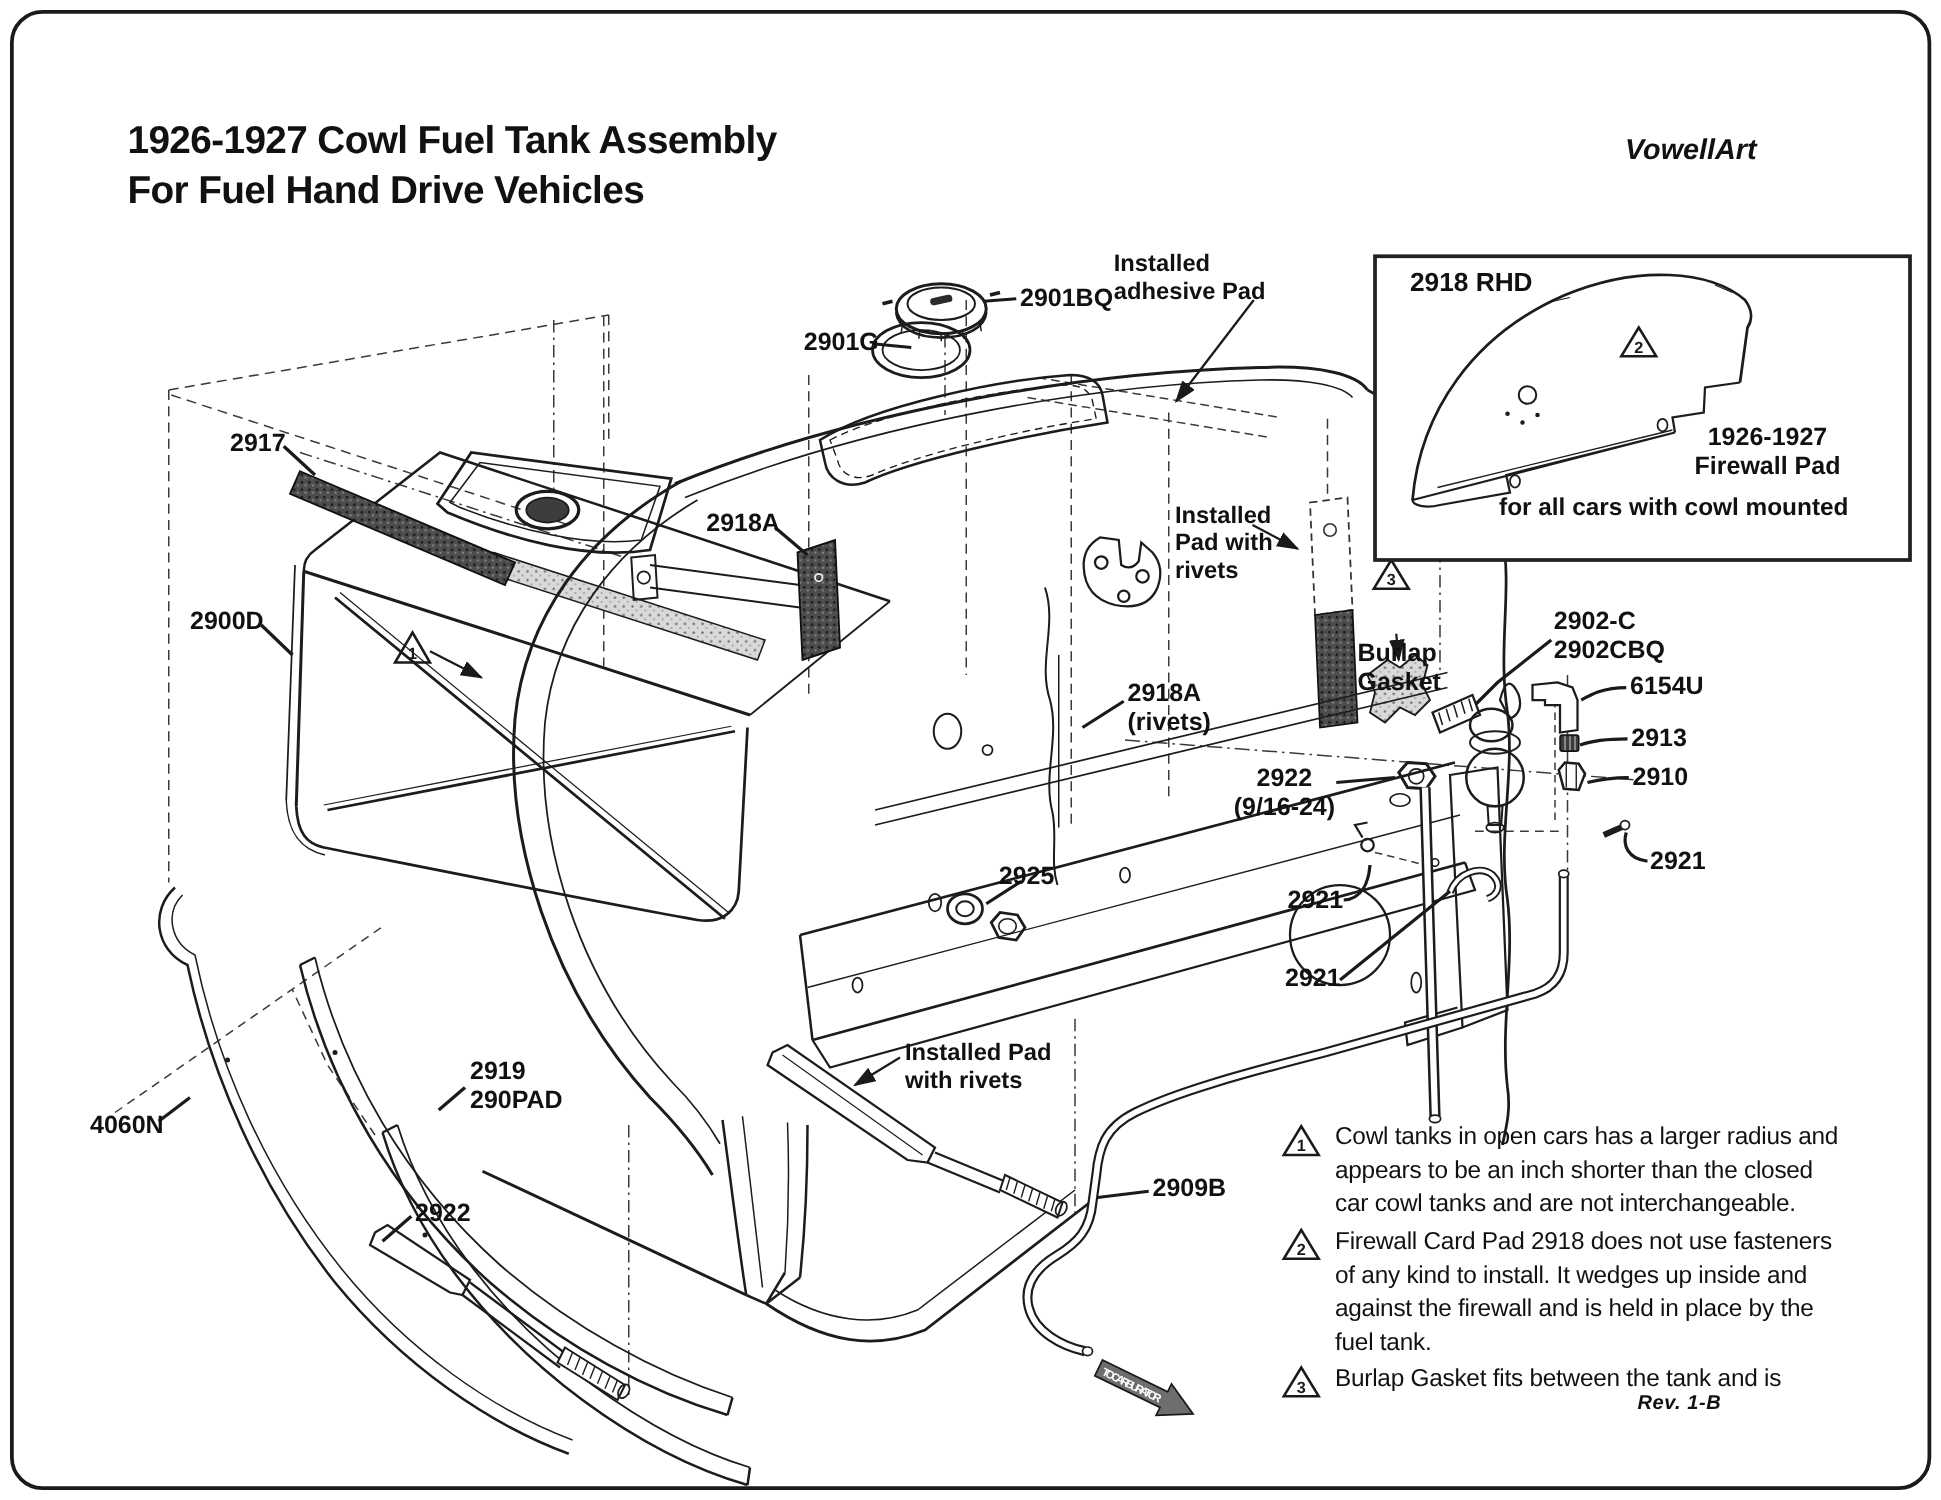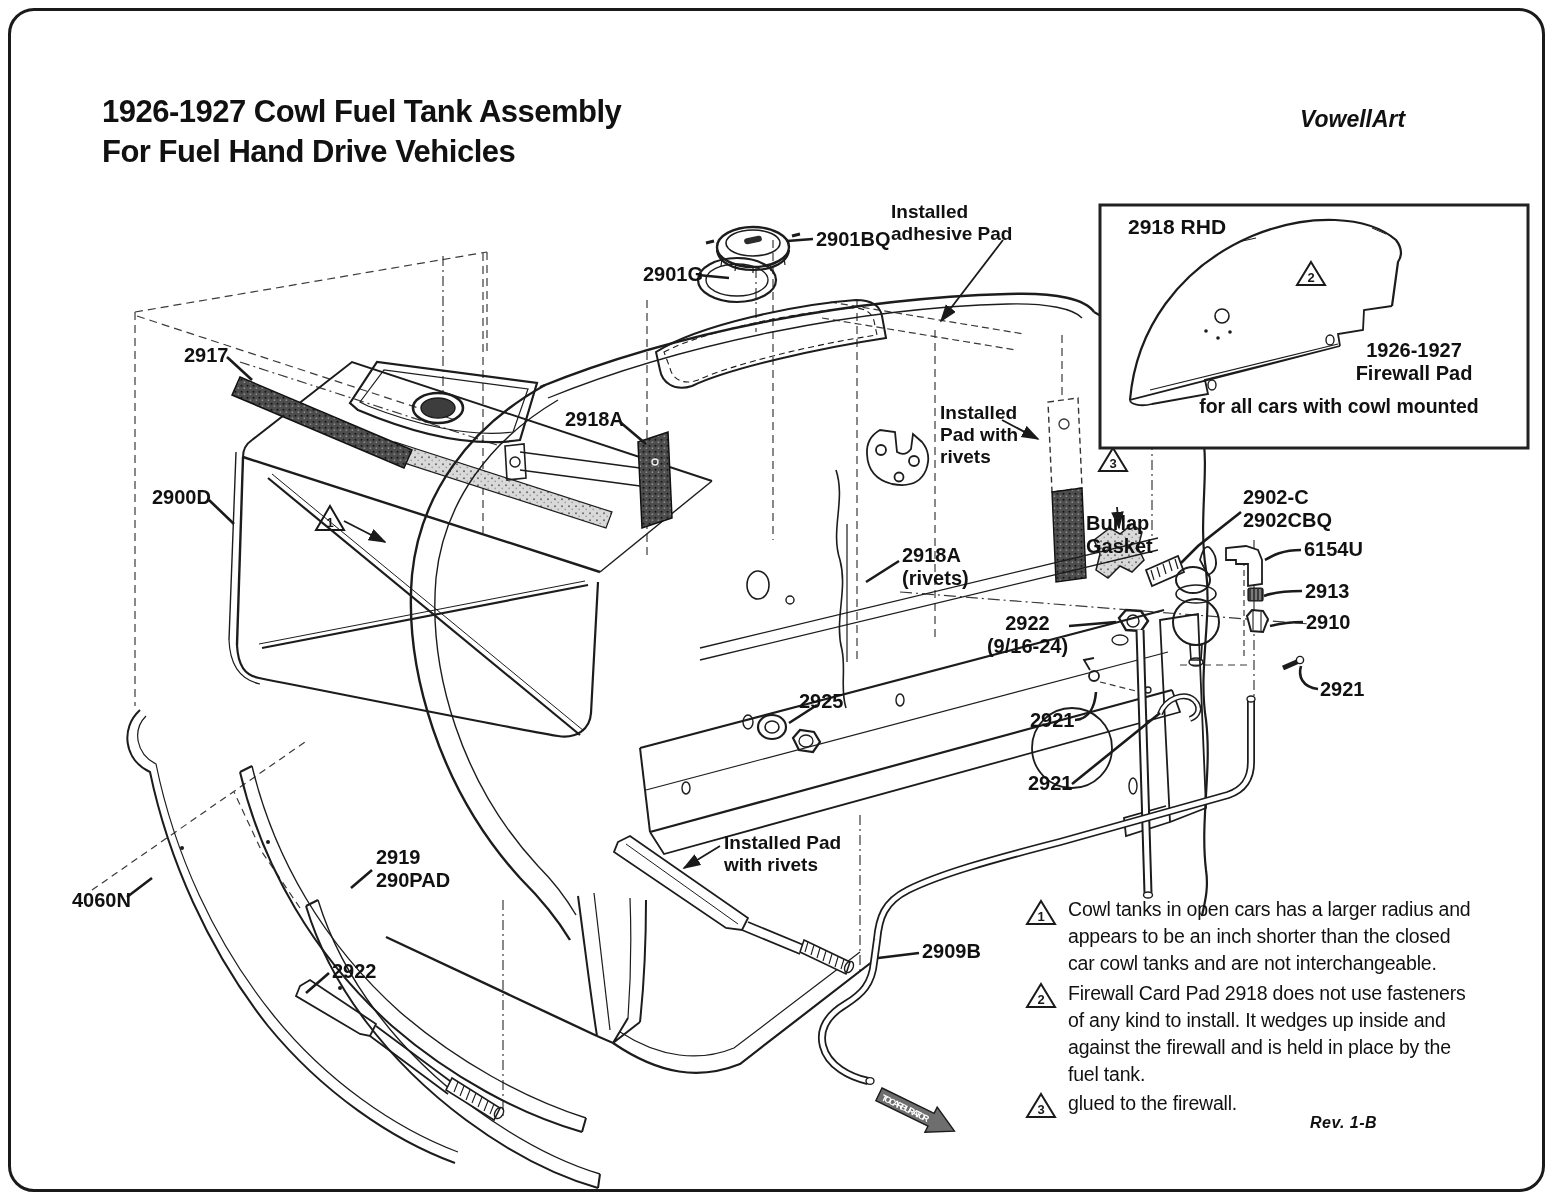--- a/index.html
+++ b/index.html
@@ -428,16 +428,16 @@
     <div class="note-line">appears to be an inch shorter than the closed</div>
     <div class="note-line">car cowl tanks and are not interchangeable.</div>
   </div>
   <div class="t" style="left:1068px;top:980px;">
     <div class="note-line">Firewall Card Pad 2918 does not use fasteners</div>
     <div class="note-line">of any kind to install. It wedges up inside and</div>
     <div class="note-line">against the firewall and is held in place by the</div>
     <div class="note-line">fuel tank.</div>
   </div>
   <div class="t" style="left:1068px;top:1090px;">
-    <div class="note-line">glued to the firewall.</div>
+    <div class="note-line">Burlap Gasket fits between the tank and is</div>
   </div>
   <div class="t rev" style="left:1310px;top:1114px;">Rev. 1-B</div>
 </div>
 
 </body></html>

